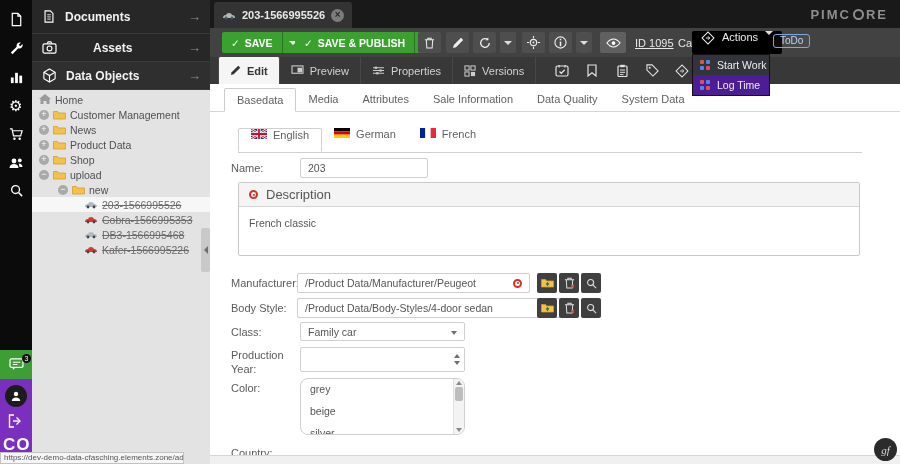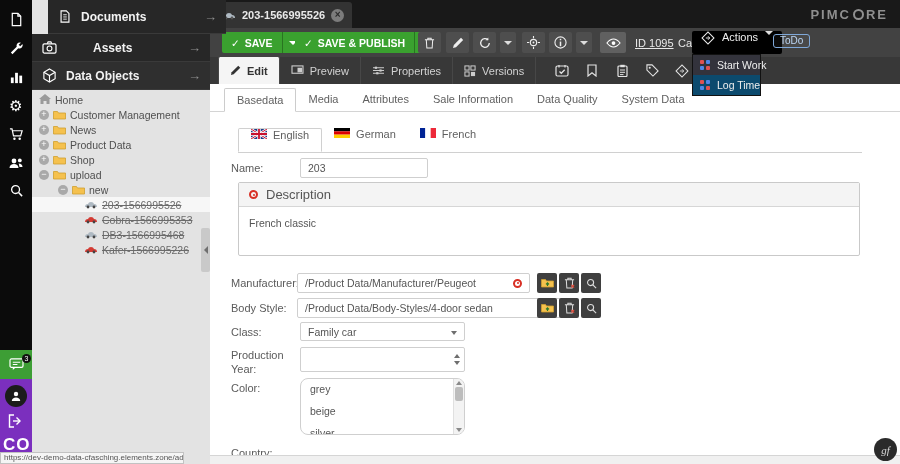--- a/index.html
+++ b/index.html
@@ -84,21 +84,21 @@
   .color-list { position:absolute; left:90px; top:294px; width:165px; height:57px; border:1px solid #cfcfcf; border-radius:8px; background:#fff; overflow:hidden; }
   .copt { padding:4px 9px 6px; font-size:10.5px; color:#555; cursor:pointer; }
   .cscroll { position:absolute; right:0; top:0; width:11px; height:55px; background:#f3f3f3; border-left:1px solid #e0e0e0; }
   .cscroll .thumb { position:absolute; left:1px; top:8px; width:8px; height:14px; background:#bdbdbd; border-radius:2px; }
   .cscroll .au { position:absolute; left:2px; top:2px; width:0; height:0; border-left:3px solid transparent; border-right:3px solid transparent; border-bottom:4px solid #8a8a8a; }
   .cscroll .ad { position:absolute; left:2px; bottom:2px; width:0; height:0; border-left:3px solid transparent; border-right:3px solid transparent; border-top:4px solid #8a8a8a; }
 
   .content-footer { position:absolute; left:0; top:371px; width:690px; height:9px; background:#f0f0f0; border-top:1px solid #d5d5d5; }
 
   
-  .menu { position:absolute; left:482px; top:54px; width:69px; background:#0c4a6e; border:1px solid #111; z-index:50; }
+  .menu { position:absolute; left:482px; top:54px; width:78px; background:#4c1d95; border:1px solid #111; z-index:50; }
   .menu-item { display:flex; align-items:center; gap:7px; padding:4px 7px; color:#eee; font-size:10.5px; cursor:pointer; white-space:nowrap; }
   .menu-item.hover { background:#33333c; }
   .dots { width:10px; height:10px; display:grid; grid-template-columns:4px 4px; grid-gap:2px; flex:0 0 10px; }
   .dots i { width:4px; height:4px; border-radius:1px; }
   .dots i:nth-child(1), .dots i:nth-child(4) { background:#e05252; }
   .dots i:nth-child(2), .dots i:nth-child(3) { background:#4f86e8; }
 
   .statusbar { position:absolute; left:0; top:452px; width:184px; height:12px; background:#f5f5f5; border:1px solid #c2c2c2; font-size:8px; color:#555; line-height:10px; padding-left:3px; white-space:nowrap; overflow:hidden; z-index:40; }
   .corner-badge { position:absolute; left:874px; top:438px; width:23px; height:23px; border-radius:50%; background:#2b2b2b; color:#d8d8d8; display:flex; align-items:center; justify-content:center; font-family:"Liberation Serif", serif; font-style:italic; font-size:11px; z-index:40; }
 </style>
@@ -171,21 +171,21 @@
             <path d="M7 2H2.5v12H7" fill="none" stroke="#fff" stroke-width="1.4"></path>
             <path d="M9.5 4.5 13 8l-3.5 3.5" fill="none" stroke="#fff" stroke-width="1.4"></path>
             <path d="M13 8H6" stroke="#fff" stroke-width="1.4"></path>
           </svg>
       </div>
       <div class="co-logo">CO</div>
     </div>
   </div>
 
   <div class="sidebar">
-    <div class="acc-header" style="height:34px;margin-left:16px;">
+    <div class="acc-header" style="height:34px;">
       <svg width="14" height="15" viewBox="0 0 16 16">
           <path d="M3.5 1.5h6l3 3v10h-9z" fill="none" stroke="#fff" stroke-width="1.3"></path>
           <path d="M6 6h4M6 8.5h4M6 11h4" stroke="#fff" stroke-width="1"></path>
         </svg>
       <span class="lbl">Documents</span>
       <span class="arr">→</span>
     </div>
     <div class="acc-header" style="height:28px;gap:36px;">
       <svg width="15" height="13" viewBox="0 0 16 14">
           <rect x="1" y="3" width="14" height="10" rx="1.5" fill="none" stroke="#fff" stroke-width="1.3"></rect>

